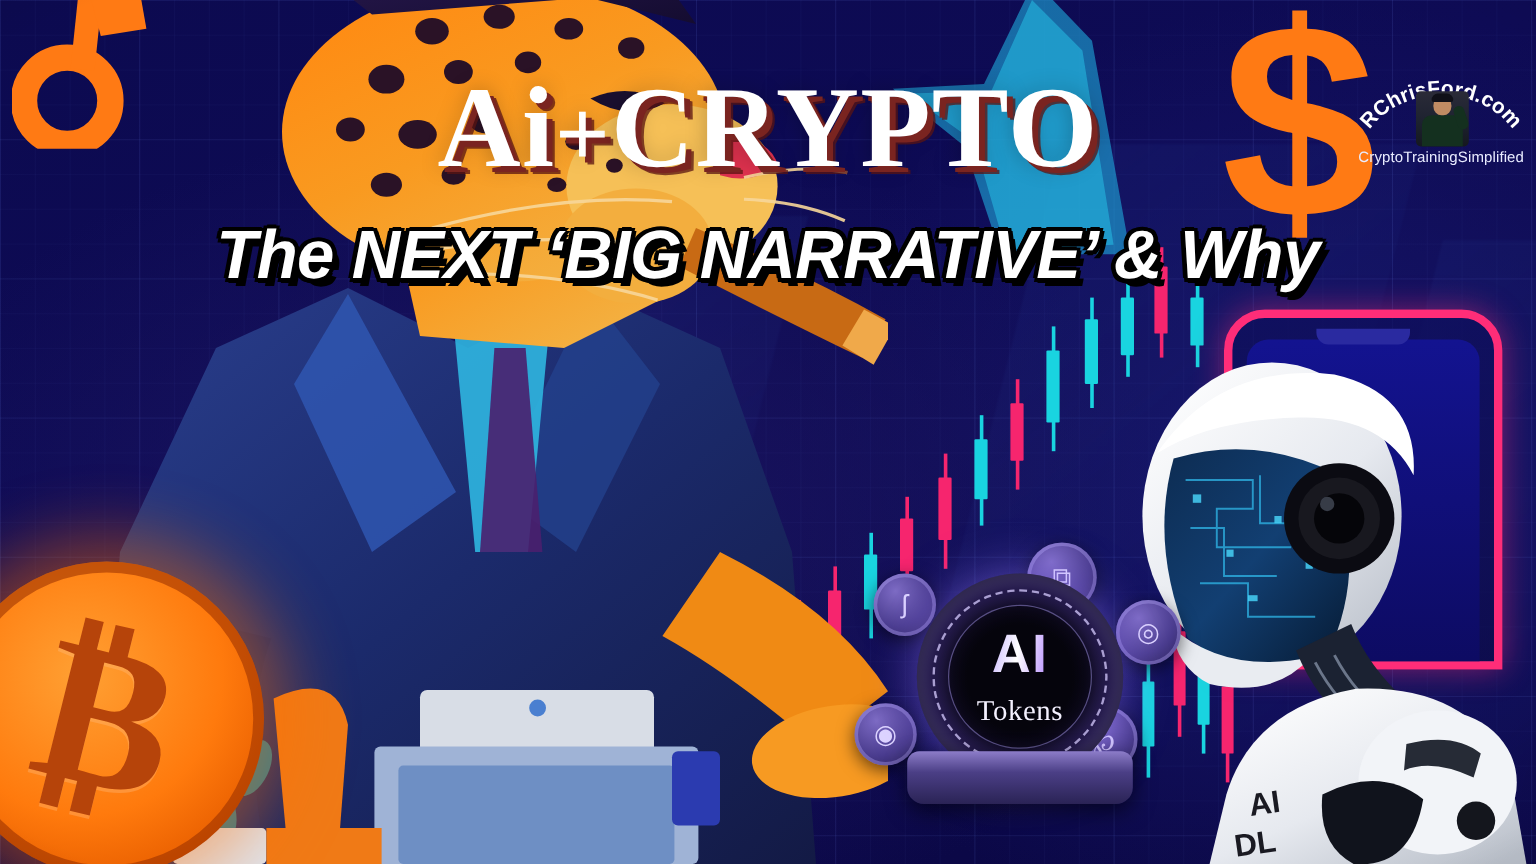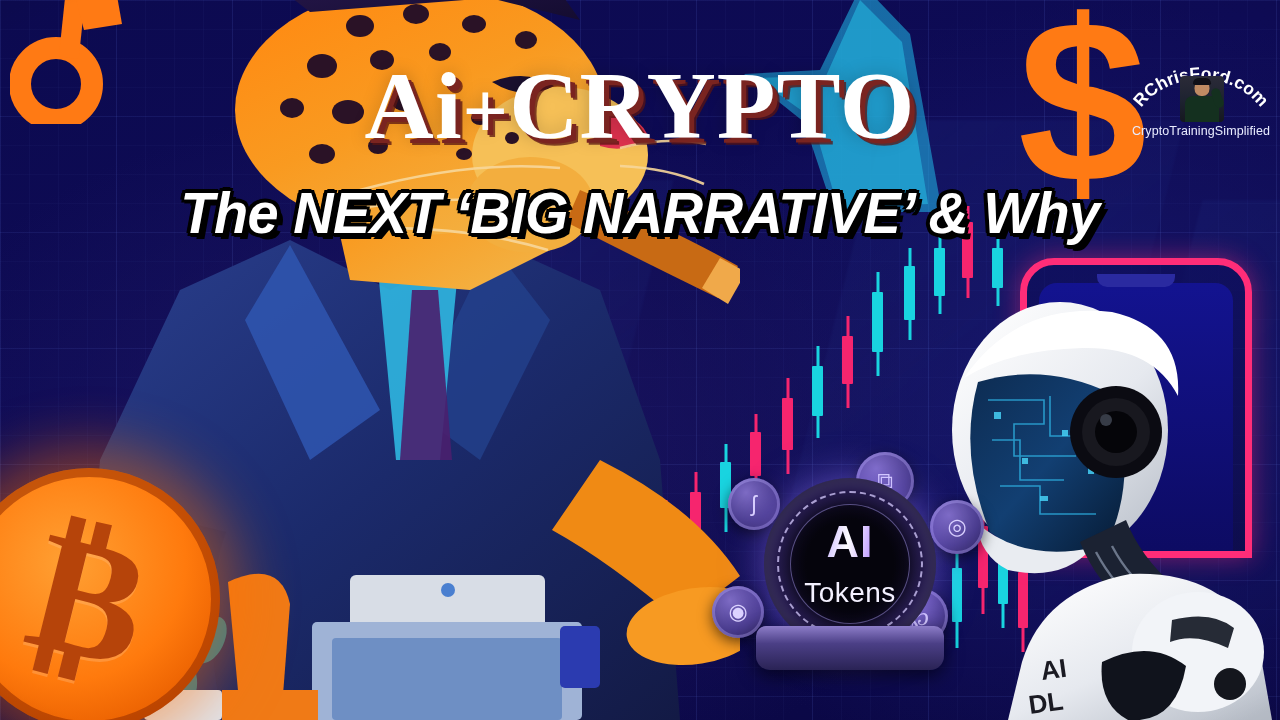--- a/index.html
+++ b/index.html
@@ -120,21 +120,21 @@
   }
   #aicoin .ai {
     position:relative; z-index:3;
     font-size:45px; font-weight:bold; line-height:1;
     background:linear-gradient(100deg,#c9b6ff 0%,#ffffff 45%,#b58bff 100%);
     -webkit-background-clip:text; background-clip:text; color:transparent;
     letter-spacing:1px;
   }
   #aicoin .tk {
     position:relative; z-index:3; margin-top:13px;
-    font-size:28px; color:#f4f1ff; letter-spacing:.5px;
+    font-size:24px; color:#f4f1ff; letter-spacing:.5px;font-family:Liberation Serif, serif;
   }
   #aicoin .pedestal {
     position:absolute; left:-8px; top:148px; width:188px; height:44px;
     border-radius:10px 10px 14px 14px;
     background:linear-gradient(180deg,#8d7dc9,#4b3f86 40%,#2a2355);
     box-shadow:0 6px 18px rgba(0,0,0,.55);
     z-index:1;
   }
 
   

